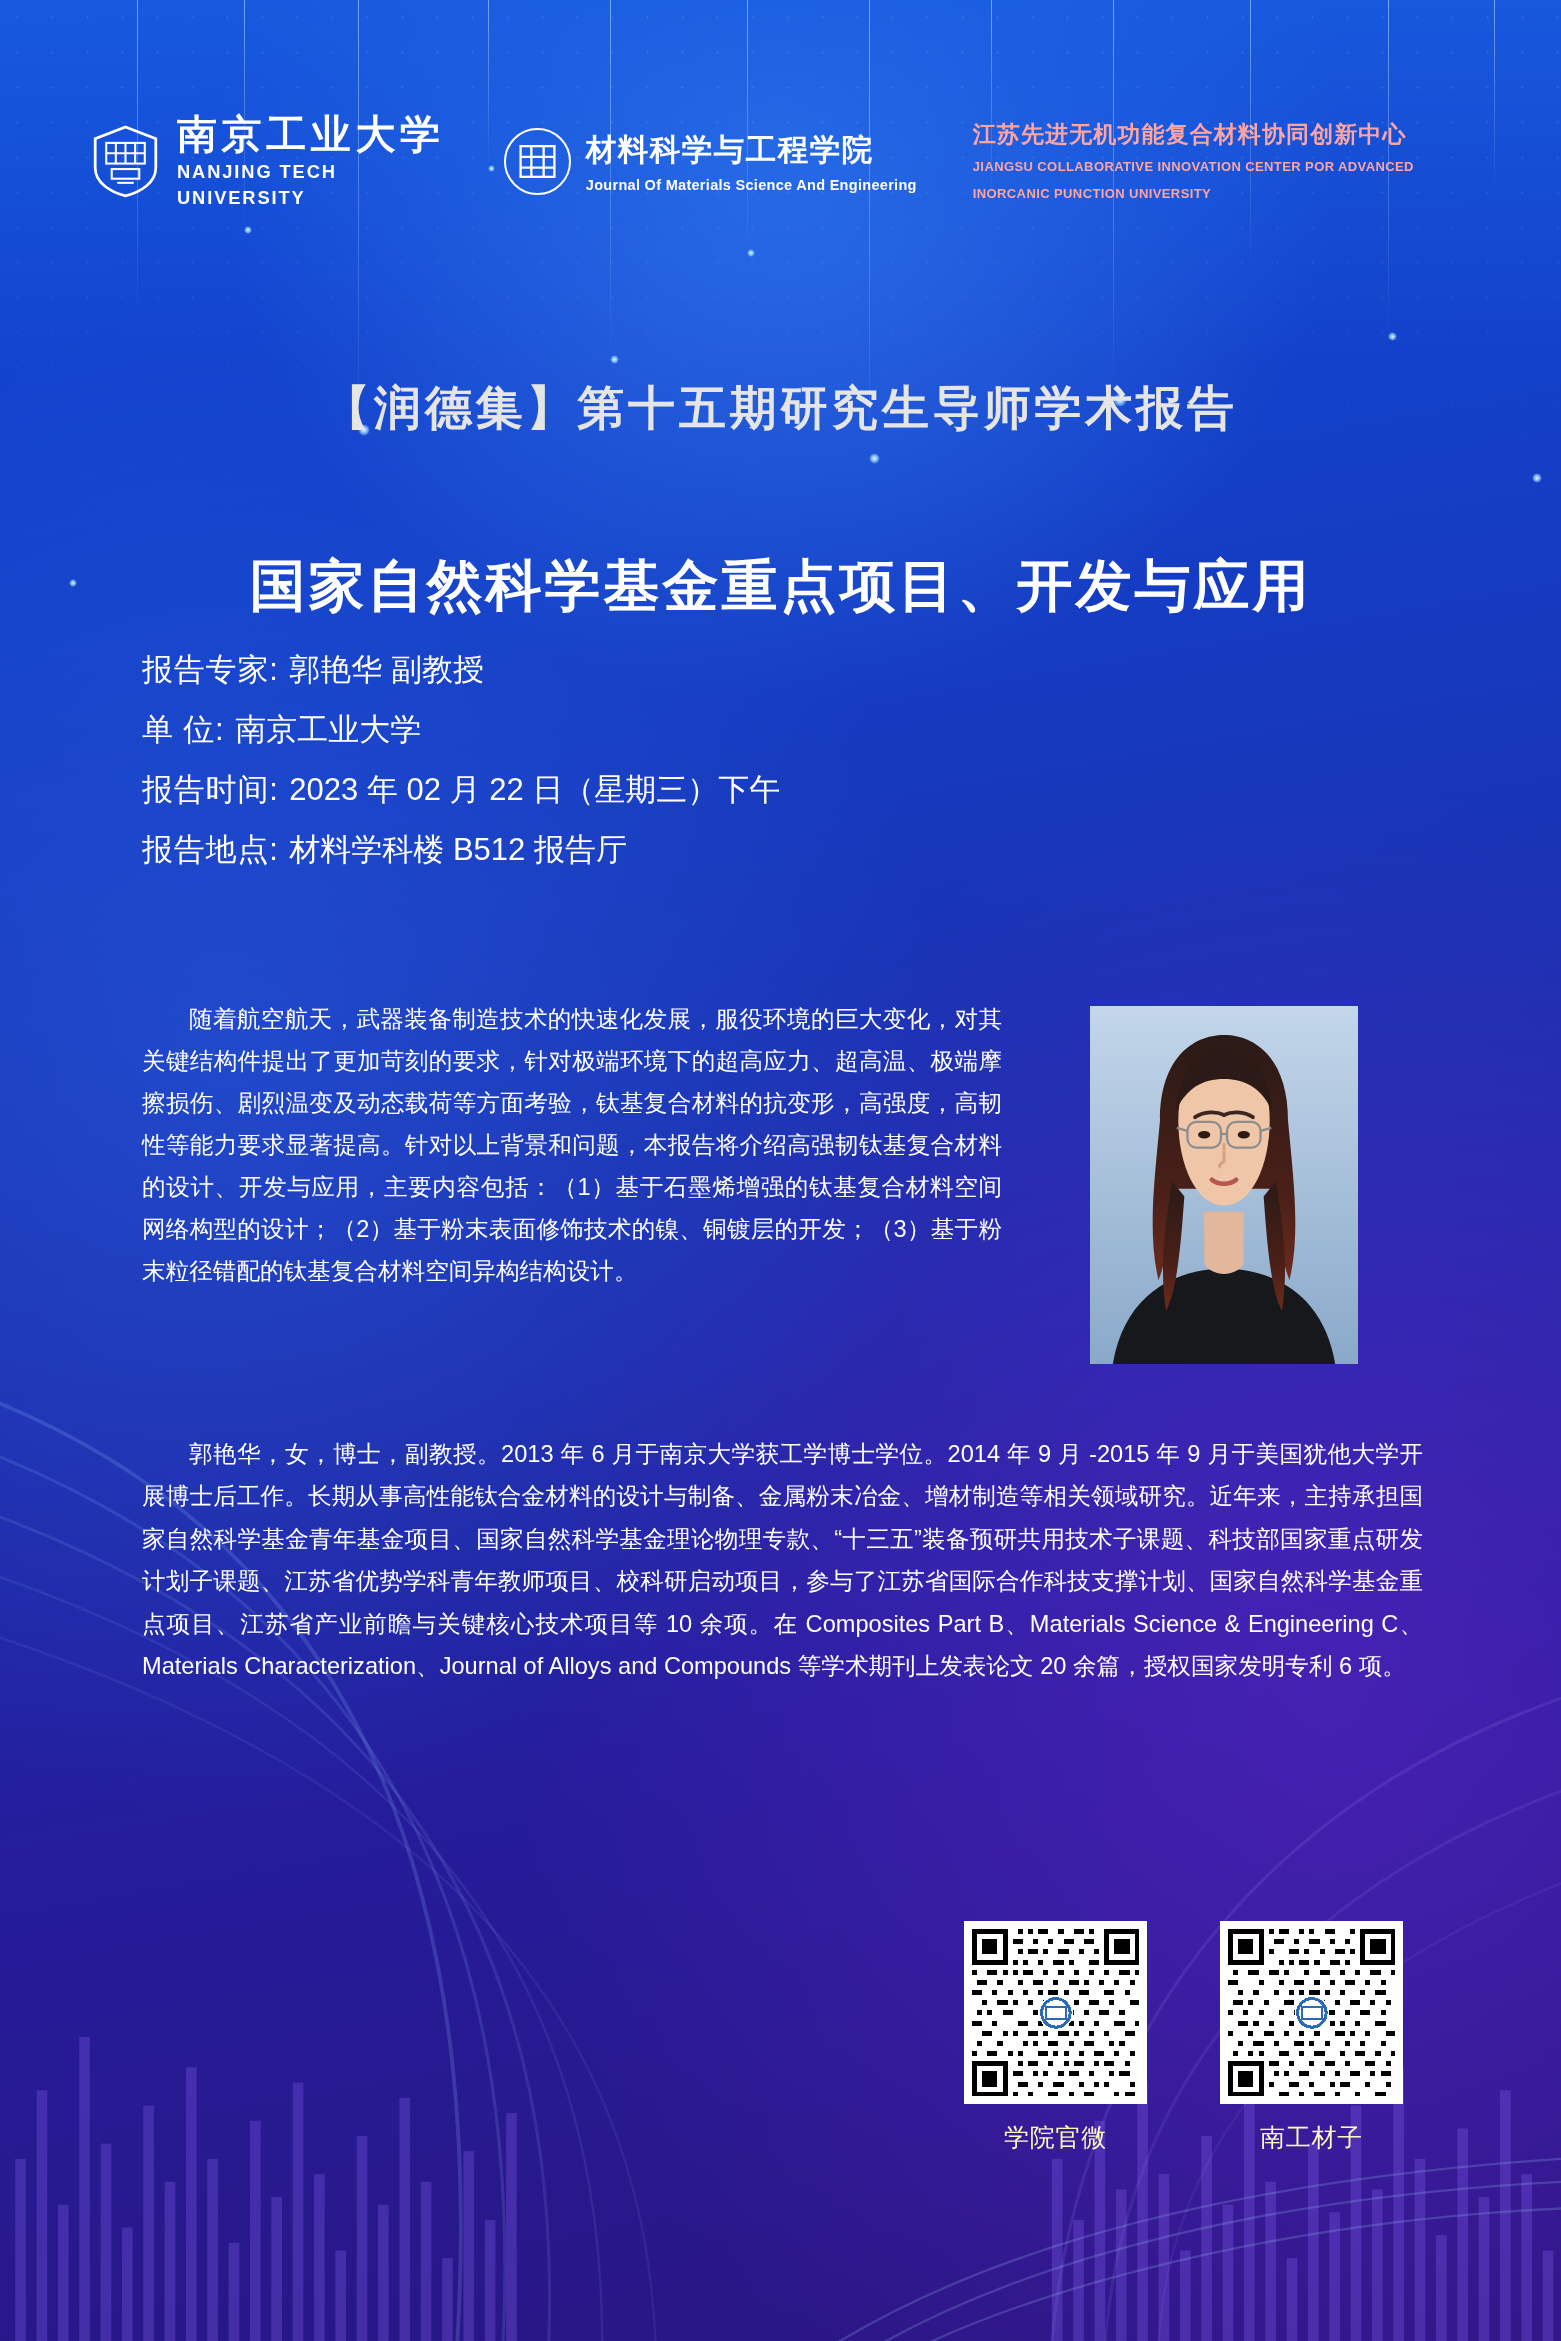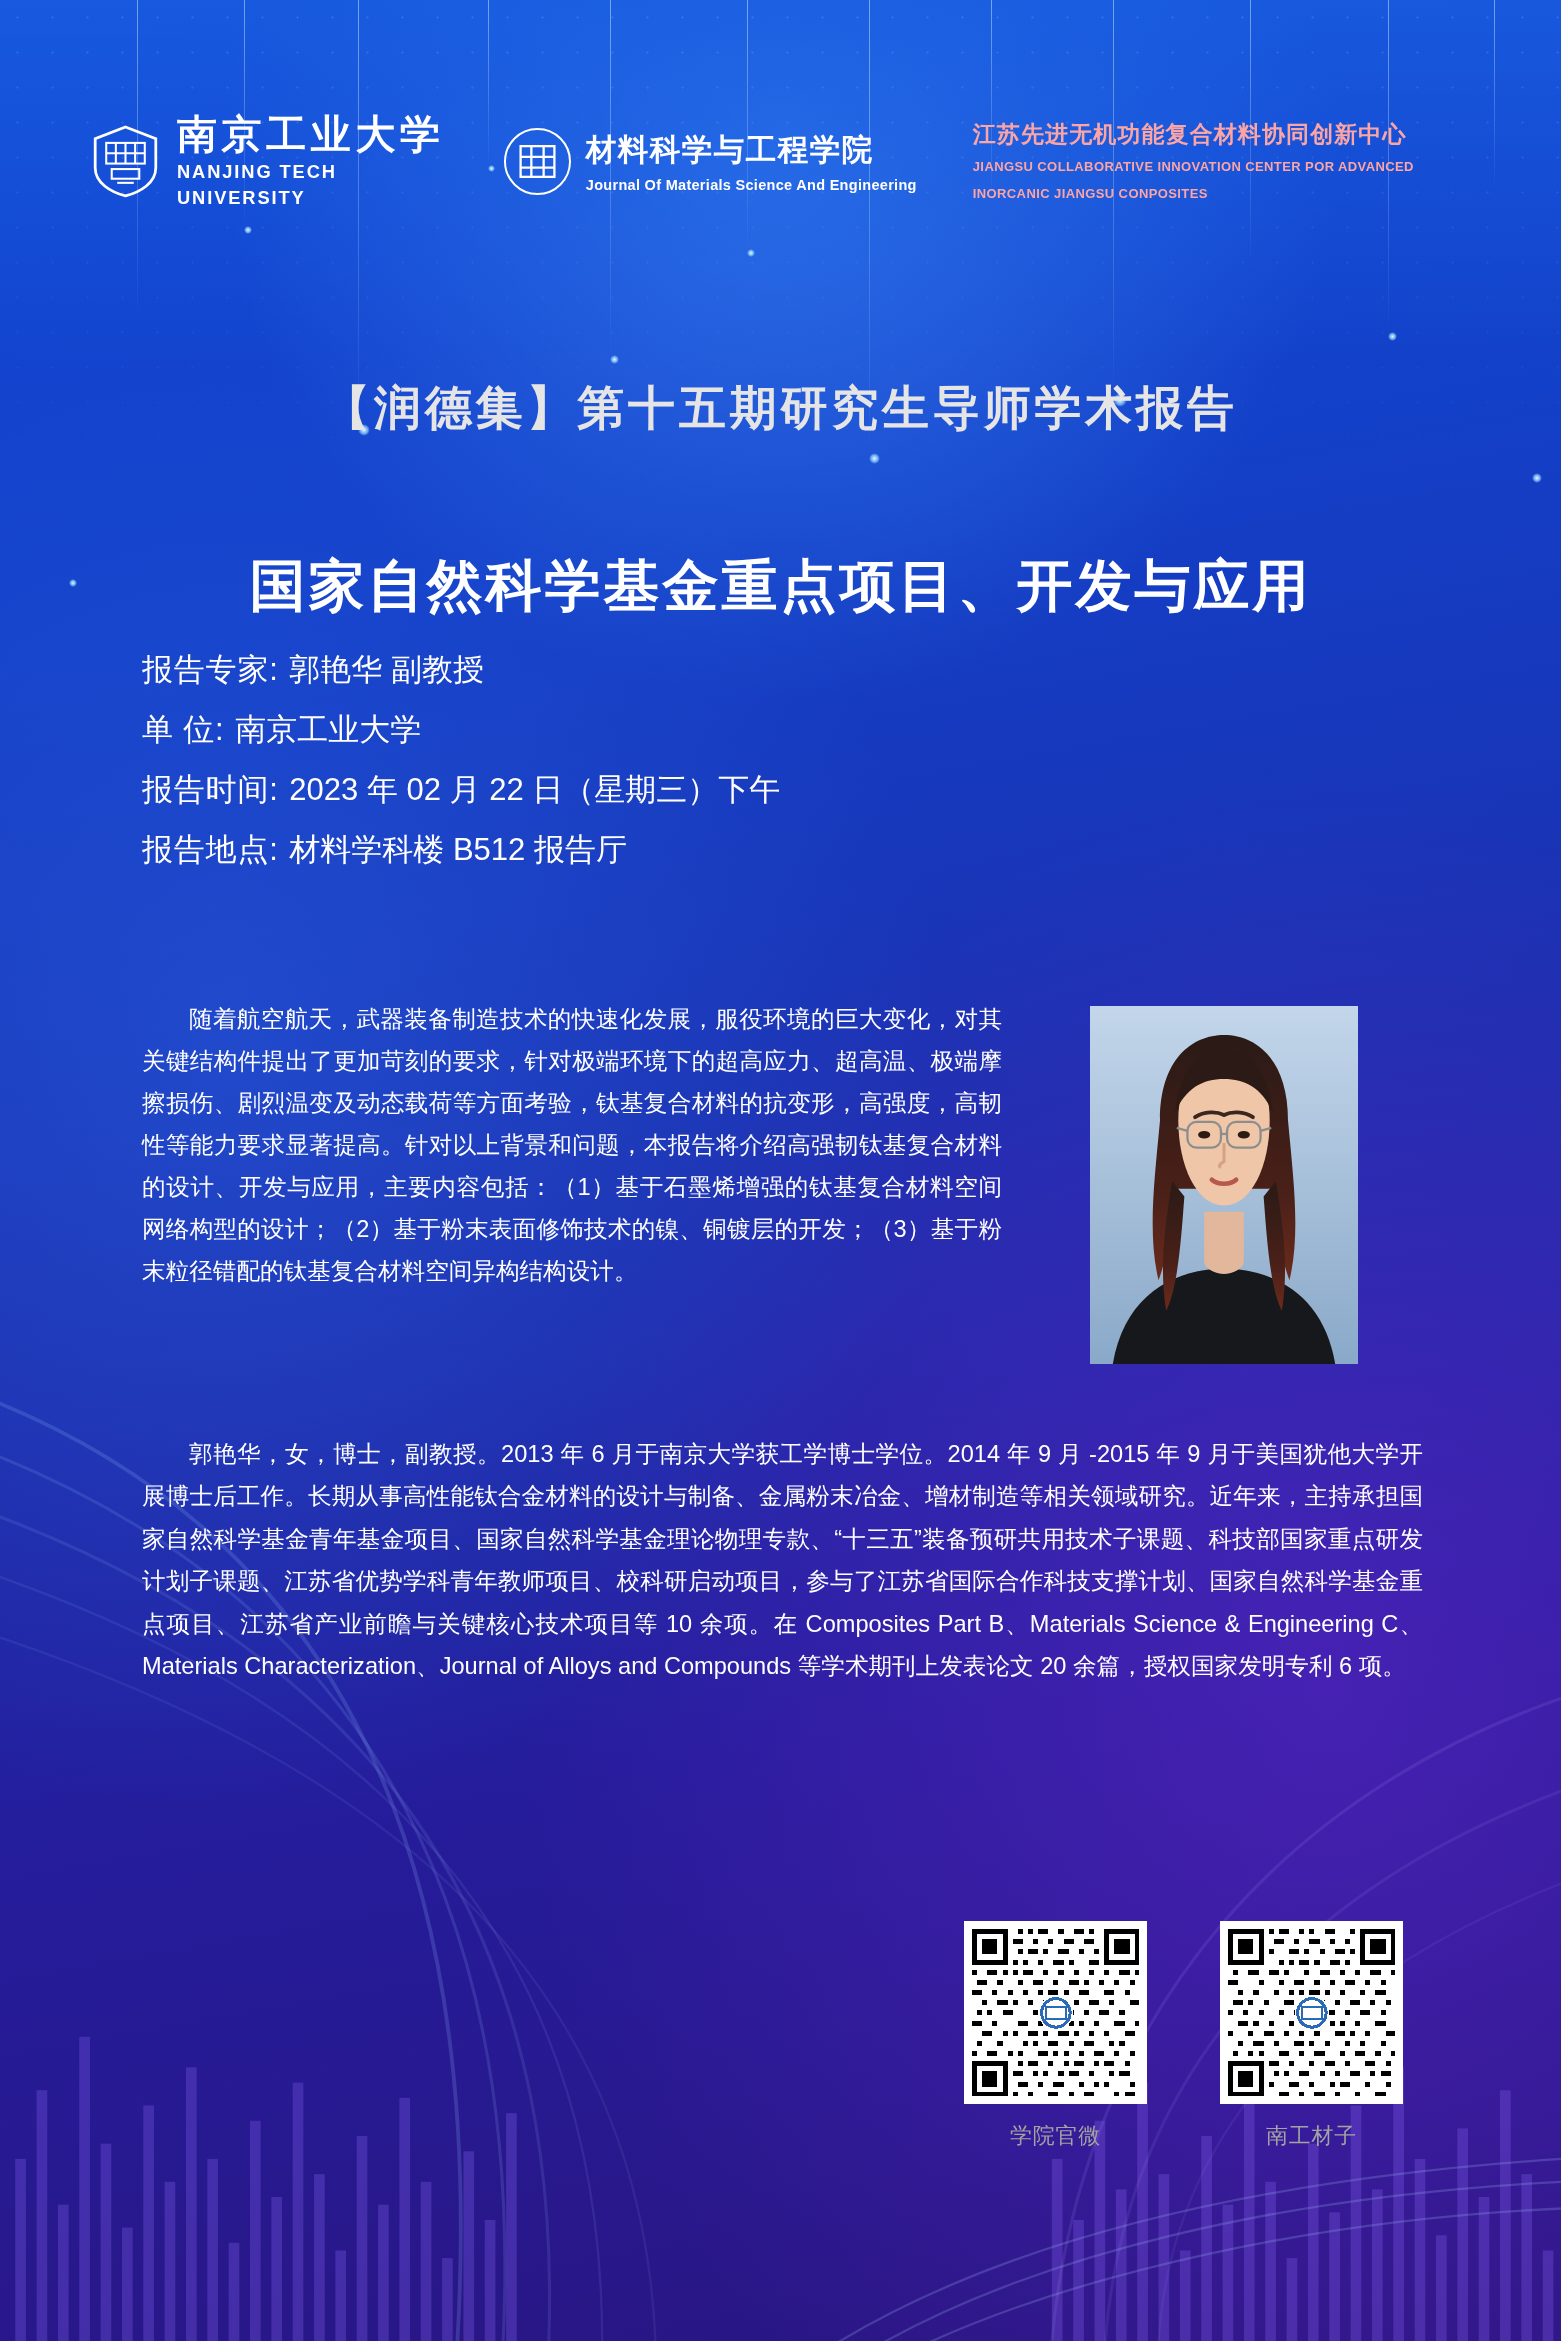--- a/index.html
+++ b/index.html
@@ -141,21 +141,21 @@
     position:absolute; top:1921px; left:964px;
     display:flex; gap:73px;
   }
   .qr-item { text-align:center; }
   .qr {
     width:183px; height:183px; background:#fff; padding:7.6px;
     display:block;
   }
   .qr svg { width:100%; height:100%; display:block; }
   .qr-label {
-    margin-top:17px; color:#a3a3a3; font-size:22px; letter-spacing:0.8px;
+    margin-top:17px; color:#fef9c3; font-size:25px; letter-spacing:0.8px;
   }
 </style>
 </head>
 <body>
 
 <div class="bg"></div>
 <div class="bg-top-fade"></div>
 <div class="dot-grid"></div>
 
 <div>
@@ -285,21 +285,21 @@
     </div>
     <div class="college-txt">
       <div class="college-cn">材料科学与工程学院</div>
       <div class="college-en">Journal Of Materials Science And Engineering</div>
     </div>
   </div>
 
   <div class="center-block">
     <div class="center-cn">江苏先进无机功能复合材料协同创新中心</div>
     <div class="center-en">JIANGSU COLLABORATIVE INNOVATION CENTER POR ADVANCED</div>
-    <div class="center-en">INORCANIC JIANGSU CONPOSITES</div>
+    <div class="center-en">INORCANIC PUNCTION UNIVERSITY</div>
   </div>
 </div>
 
 <div class="series-title">【润德集】第十五期研究生导师学术报告</div>
 <div class="main-title">国家自然科学基金重点项目、开发与应用</div>
 
 <div class="meta">
   <div class="meta-row">
     <span class="meta-label">报告专家:</span>
     <span class="meta-value">郭艳华  副教授</span>

